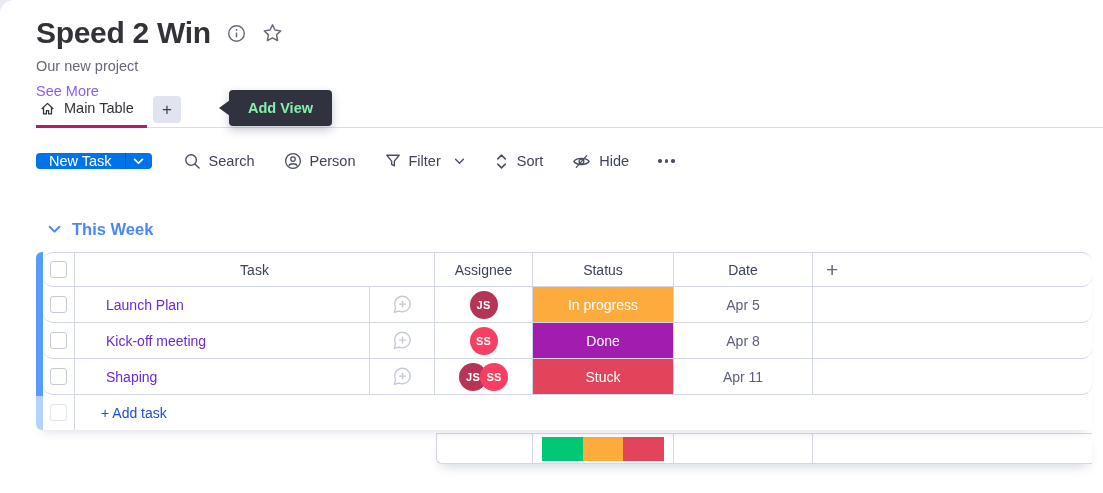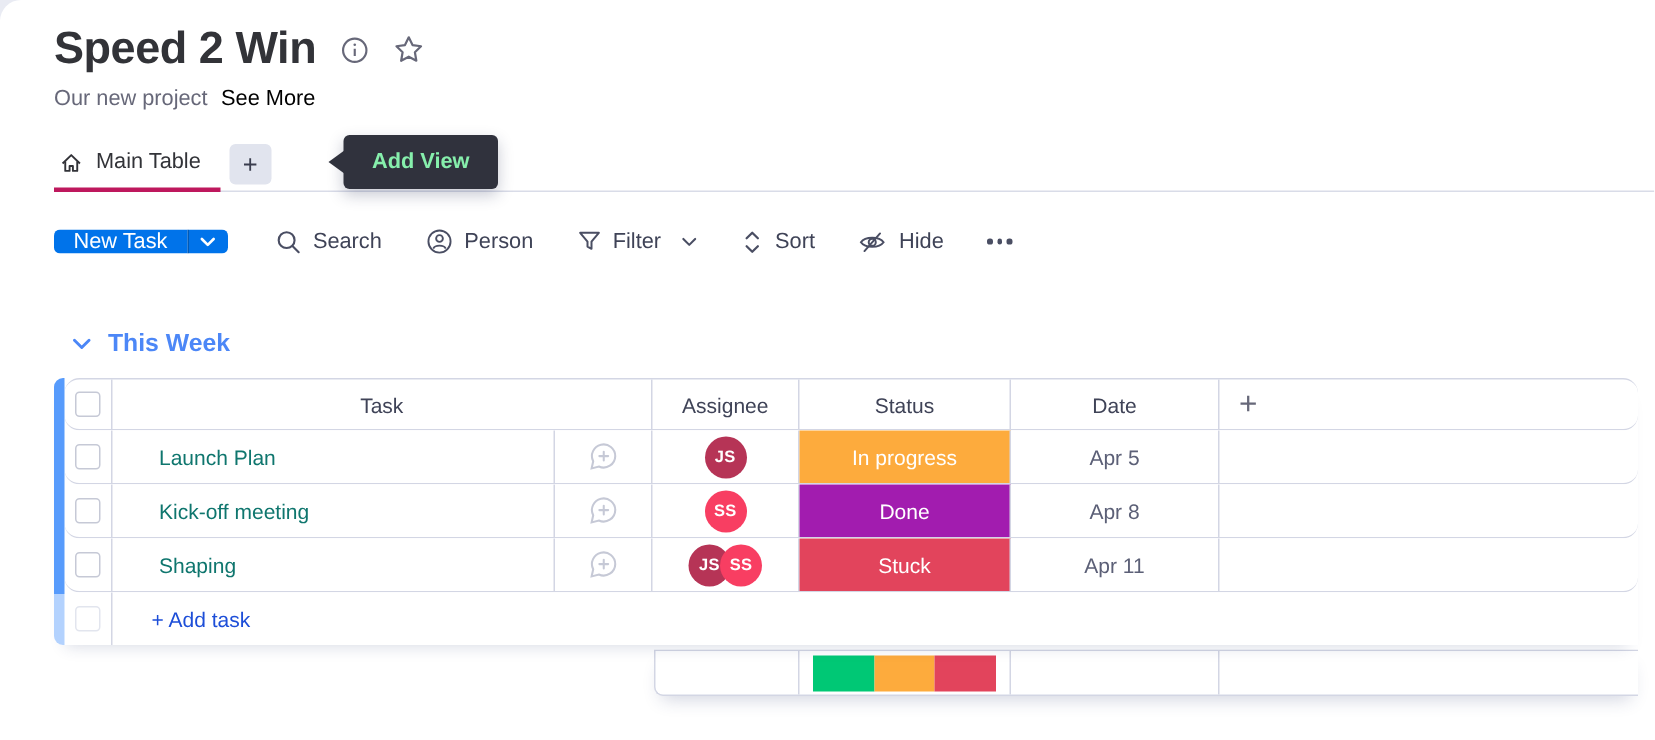--- a/index.html
+++ b/index.html
@@ -9,23 +9,23 @@
 
   
   .corner { position:absolute; top:0; left:0; width:16px; height:16px; background:#e9ebf3; }
   .corner::after { content:''; position:absolute; inset:0; background:#fff; border-top-left-radius:14px; }
 
   
   .board-header { position:absolute; top:16px; left:36px; }
   .title-row { display:flex; align-items:center; gap:16px; }
   .page-title { font-size:30px; font-weight:700; letter-spacing:-0.3px; color:#323338; }
   .hdr-icon { color:#676879; display:inline-flex; cursor:pointer; }
-  .desc-row { margin-top:8px; font-size:14.5px; display:flex; gap:9px; }
+  .desc-row { margin-top:8px; font-size:14.5px; display:flex; gap:9px;flex-direction:column; }
   .desc-text { color:#676879; }
-  .see-more { color:#000000; cursor:pointer; text-decoration:none; }
+  .see-more { color:#8b5cf6; cursor:pointer; text-decoration:none; }
 
   
   .view-tabs { position:absolute; top:91px; left:36px; right:0; height:37px;
                border-bottom:1px solid #d9dce8; display:flex; align-items:stretch; }
   .tab { display:flex; align-items:center; gap:8px; padding:0 13px 0 3px;
          font-size:14.5px; color:#323338; cursor:pointer;
          border-bottom:3px solid #be185d; margin-bottom:-1px; }
   .tab .ticon { color:#323338; display:inline-flex; }
   .add-view-btn { align-self:center; margin-left:6px; width:28px; height:27px;
                   background:#e1e4ee; border:none; border-radius:4px; font-size:17px;
@@ -68,21 +68,21 @@
   .bar-main { position:absolute; left:0; top:0; width:7px; height:144px;
               background:#579bfc; border-top-left-radius:6px; }
   .bar-add  { position:absolute; left:0; top:144px; width:7px; height:34px;
               background:rgba(87,155,252,.45); border-bottom-left-radius:6px; }
 
   .t-row { display:flex; border-bottom:1px solid #d3d6e4; height:36px; background:#fff;border-radius:10px; }
   .t-head { height:35px; border-top:1px solid #d3d6e4; }
   .cell { display:flex; align-items:center; border-right:1px solid #d3d6e4; height:100%; }
   .c-check { width:32px; justify-content:center; }
   .c-taskhead { width:360px; justify-content:center; font-size:14px; color:#3f4357; }
-  .c-task { width:295px; padding-left:31px; font-size:14px; color:#0f766e; }
+  .c-task { width:295px; padding-left:31px; font-size:14px; color:#6d28d9; }
   .c-bubble { width:65px; justify-content:center; color:#c6c9d6; cursor:pointer; }
   .c-assignee { width:98px; justify-content:center; }
   .c-status { width:141px; justify-content:center; font-size:14px; color:#fff; cursor:pointer; }
   .c-date { width:139px; justify-content:center; font-size:14px; color:#5c6077; }
   .c-plus { flex:1; border-right:none; padding-left:13px; font-size:21px; font-weight:300;
             color:#676879; cursor:pointer; }
   .hcell { font-size:14px; color:#3f4357; justify-content:center; cursor:pointer; }
 
   .checkbox { width:17px; height:17px; border:1px solid #c6c9d6; border-radius:3px;
               background:#fff; cursor:pointer; }

